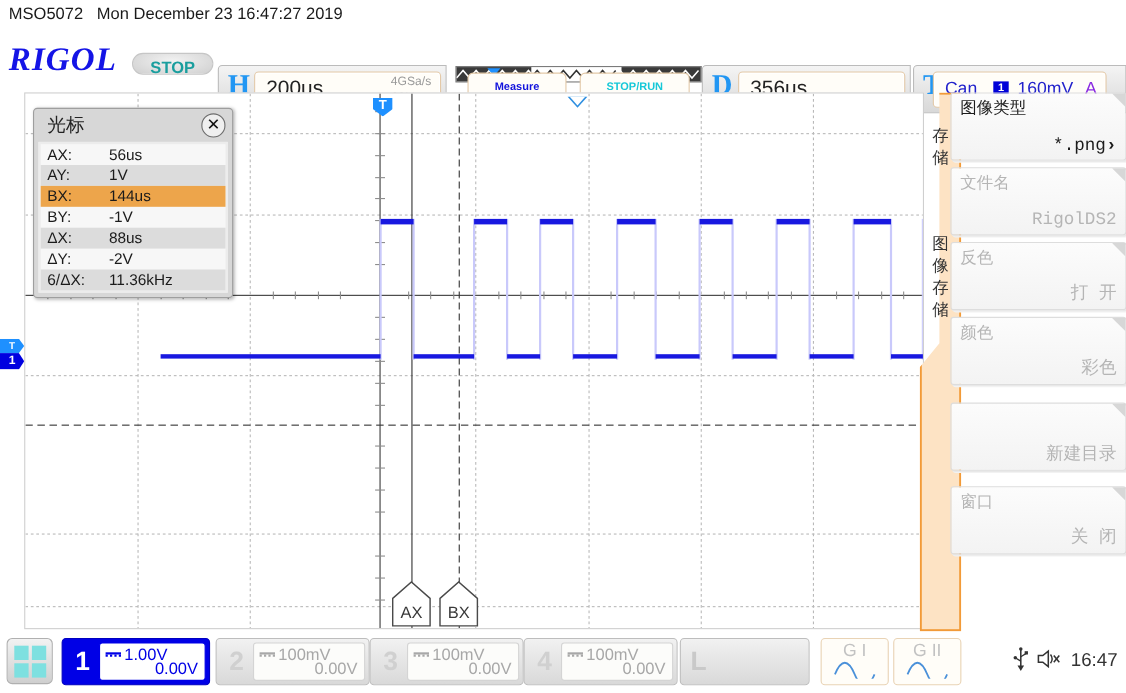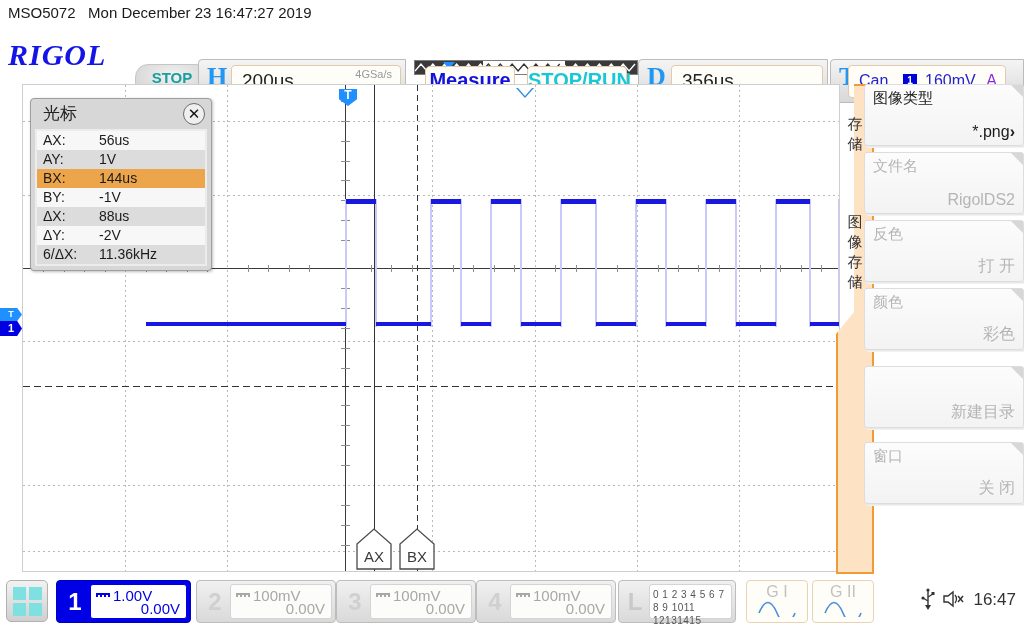--- a/index.html
+++ b/index.html
@@ -28,26 +28,26 @@
     font-weight:bold; font-style:italic; font-size:30px;
     color:#1414e6; letter-spacing:1px;
   }
   .pill{
     position:absolute;
     border:1px solid #b9b9b9;
     border-radius:6px;
     background:linear-gradient(#fdfdfd,#e2e2e2);
   }
   #stoppill{
-    left:135px; top:22px; width:74px; height:32px;
+    left:120px; top:22px; width:74px; height:20px;
     border-radius:13px/13px;
     background:radial-gradient(ellipse at 50% 35%,#f2f2f2,#cfcfcf);
     border:1px solid #c6c6c6;
     text-align:center; line-height:26px;
-    color:#1a9e9e; font-weight:bold; font-size:15px;margin-top:16px;
+    color:#1a9e9e; font-weight:bold; font-size:15px;
   }
   
   .grp{
     position:absolute; top:33px; height:44px;
     background:linear-gradient(#f4f4f4,#d8d8d8);
     border:1px solid #bbb;
     border-top-left-radius:4px;
   }
   .grp .letter{
     position:absolute; left:8px; top:2px;
@@ -64,21 +64,21 @@
     position:absolute; left:10px; top:4px;
     font-size:19px; color:#222;
   }
   .valbox .sub{
     position:absolute; right:8px; top:1px;
     font-size:11px; color:#999; text-align:right; line-height:15px;
   }
   .btnpill{
     position:absolute; top:40px; height:28px;
     background:#fffdf8; border:1px solid #e3c9a8; border-radius:5px;
-    text-align:center; line-height:26px; font-size:20px; font-weight:bold;
+    text-align:center; line-height:26px; font-size:10px; font-weight:bold;
   }
   #measurebtn{ left:425px; width:90px; color:#1212dd; }
   #startstopbtn{ left:527px; width:100px; color:#17c8d8; }
   #memribbon{
     position:absolute; left:414px; top:34px; width:224px; height:15px;
     background:#fff; border:1px solid #7b7b7b;
   }
   #memribbon .dark{ position:absolute; top:0; height:13px; background:#3a3a3a; }
   #memmarker{
     position:absolute; left:28px; top:1px; width:0; height:0;
@@ -189,20 +189,21 @@
   .sidegroup{
     position:absolute; left:6px; width:26px;
     font-size:15px; color:#333; text-align:center; line-height:20px;
   }
   .mitem{
     position:absolute; left:28px; width:160px; height:62px;
     background:linear-gradient(#fcfcfc,#f3f3f3);
     border:1px solid #ddd;
     border-radius:3px;
     box-shadow:1px 1px 0 #e8e8e8, 2px 2px 0 #f2f2f2;
+    font-family:Liberation Mono, monospace;
   }
   .mitem::after{
     content:""; position:absolute; right:0; top:0;
     border-top:12px solid #d7d7d7; border-left:12px solid transparent;
   }
   .mtitle{ position:absolute; left:8px; top:4px; font-size:15px; color:#b5b5b5; }
   .mtitle.on{ color:#1b1b1b; }
   .mval{ position:absolute; right:8px; bottom:4px; font-size:16px; color:#b5b5b5; }
   .mval.on{ color:#1b1b1b; }
   .chev{ font-weight:bold; }
@@ -572,24 +573,20 @@
     <span class="num" style="color:#d0d0d0;">4</span>
     <div class="inner" style="color:#a8a8a8; background:#fcfcfa;">
       <span class="couple"></span>
       <span class="v1">100mV</span>
       <span class="v2">0.00V</span>
     </div>
   </div>
 
   <div id="logicbox">
     <span class="num" style="color:#c9c9c9;">L</span>
-    <div class="inner">
-      <div>0 1 2 3  4 5 6 7</div>
-      <div>8 9 1011 12131415</div>
-    </div>
   </div>
 
   <div class="gbox" style="left:812px;">
     <span class="gl">G II</span>
     <svg width="40" height="16" viewBox="0 0 40 16">
       <path d="M2,12 C8,-2 14,-2 20,12 C26,26 32,26 38,12" fill="none" stroke="#4a90d9" stroke-width="1.6"></path>
     </svg>
   </div>
   <div class="gbox" style="left:746px;">
     <span class="gl">G I</span>

